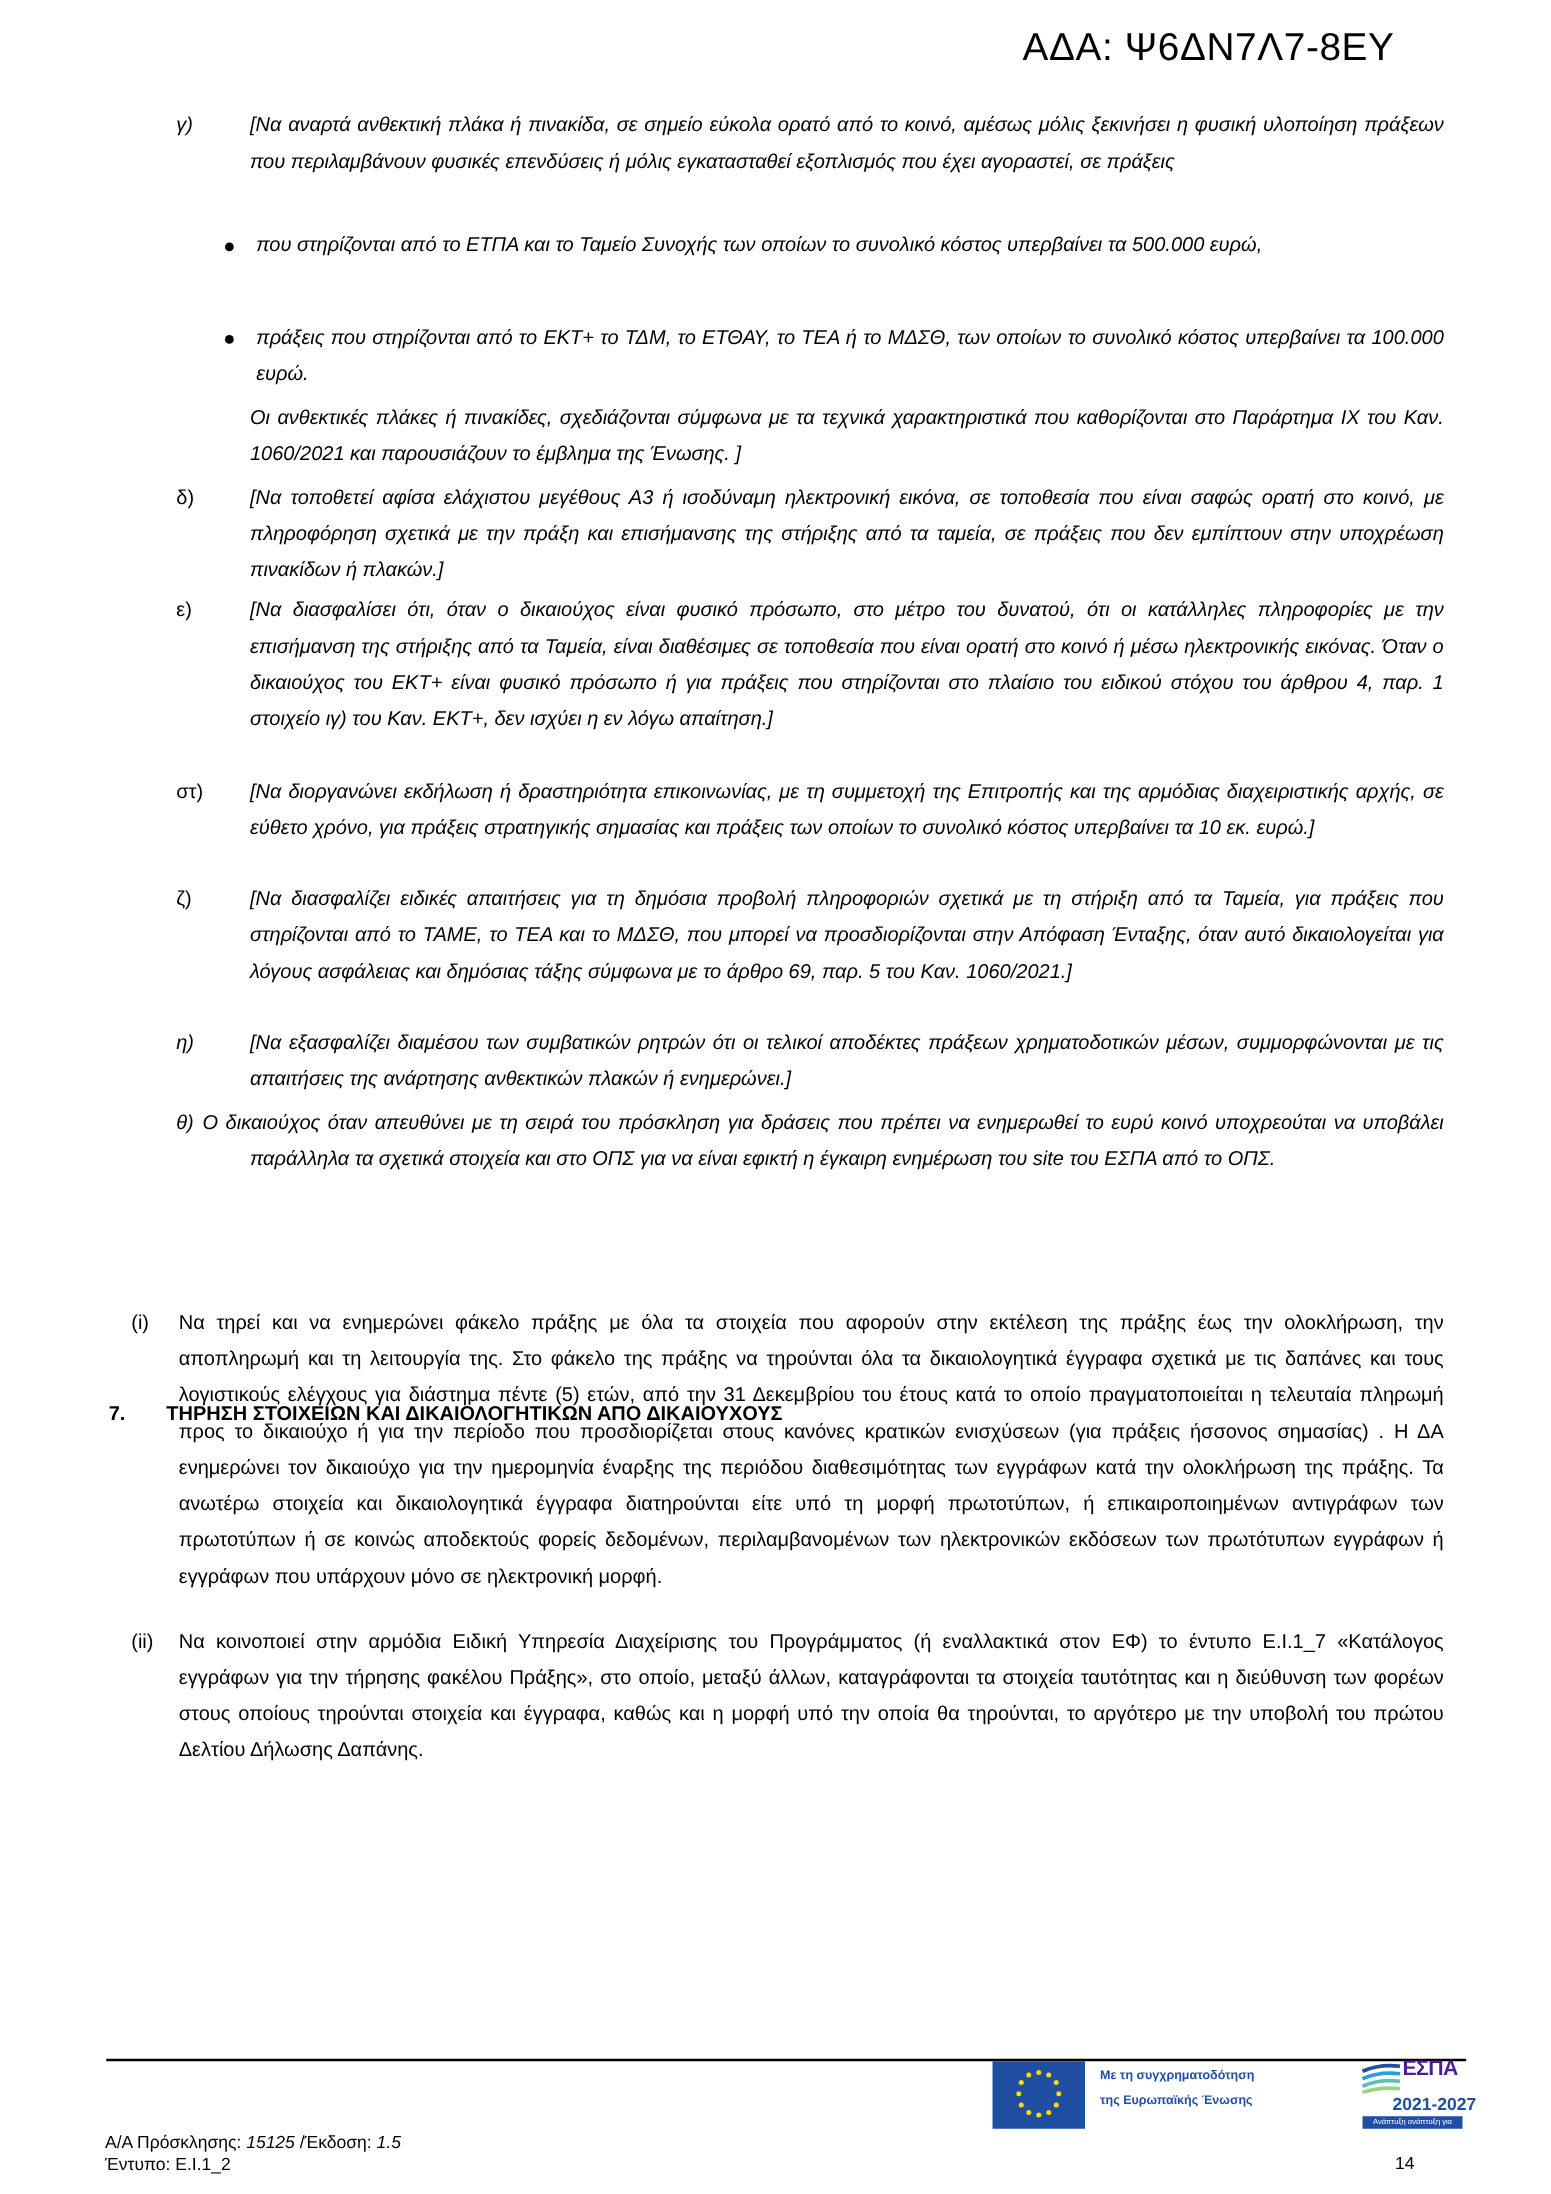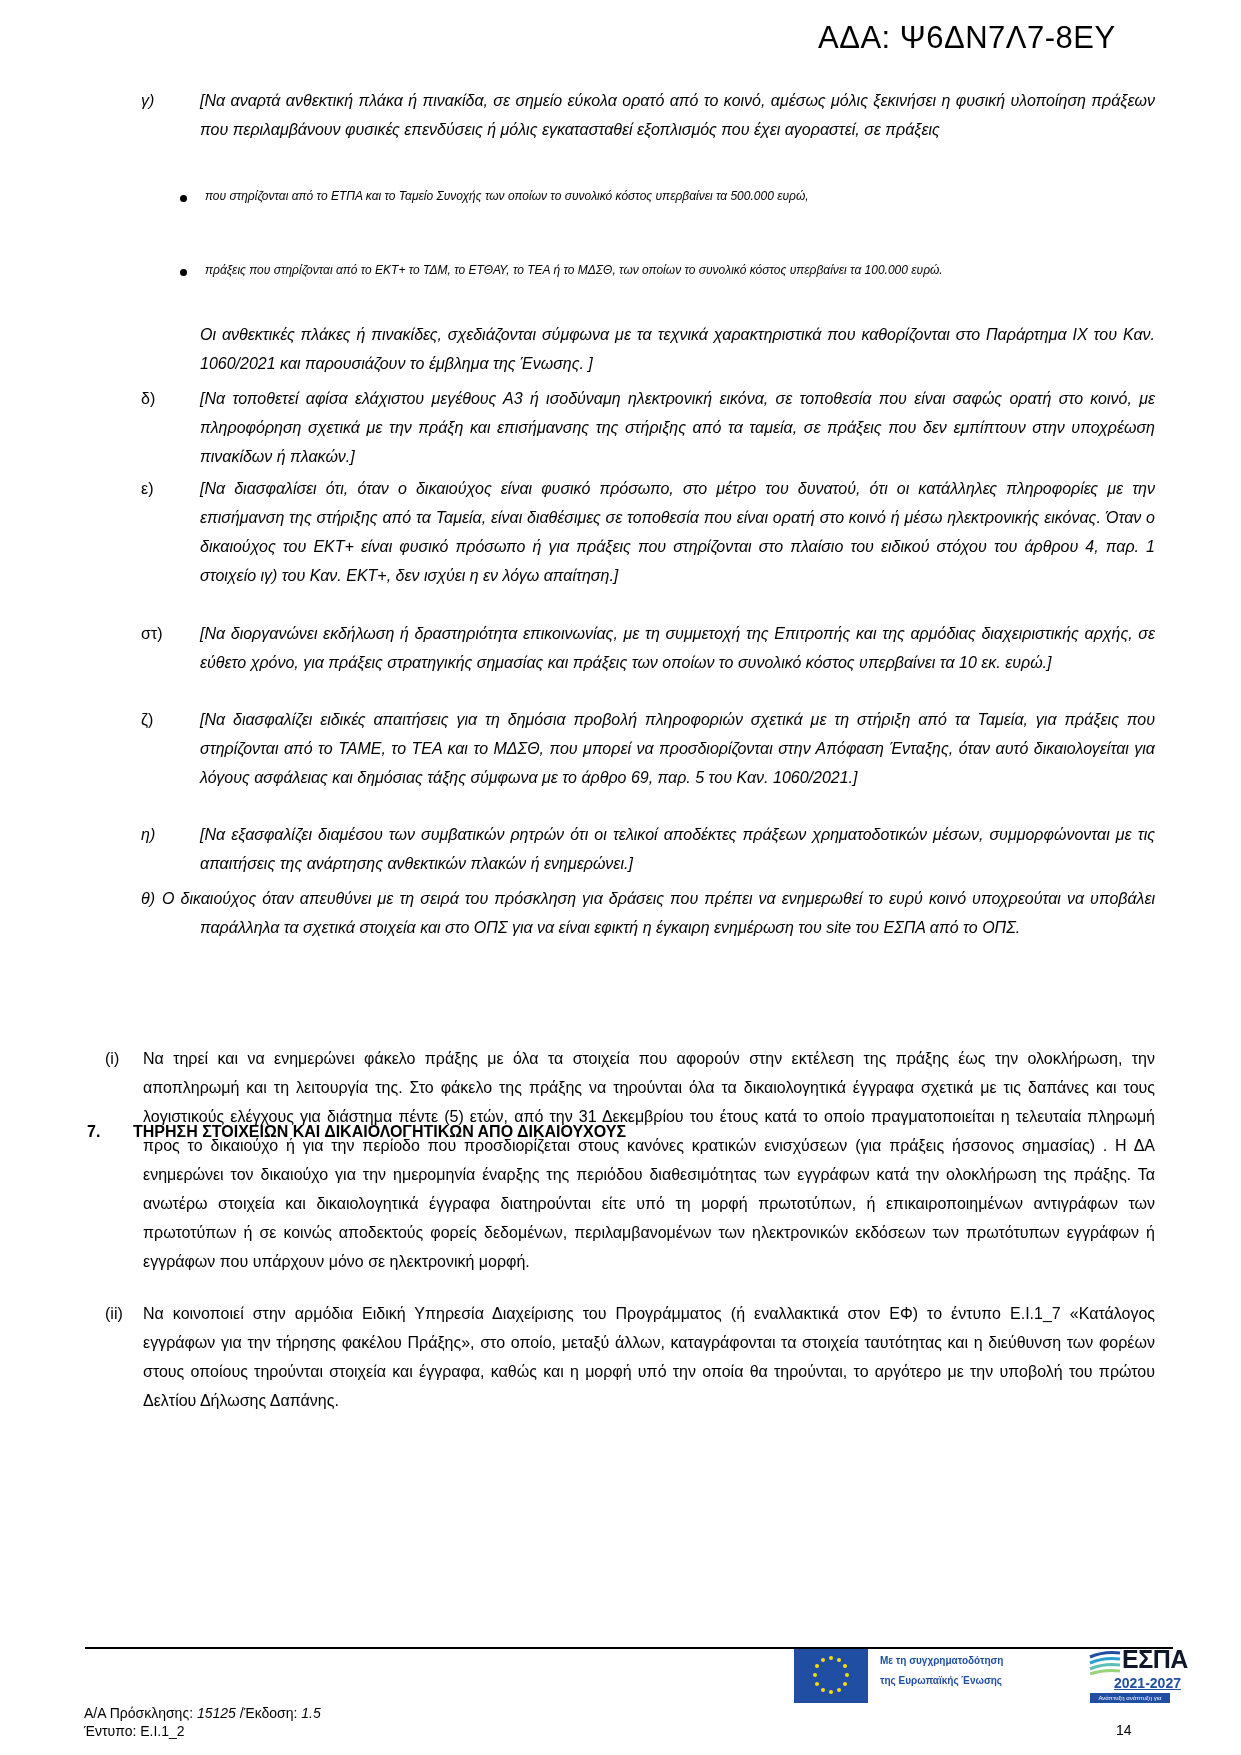--- a/index.html
+++ b/index.html
@@ -6,30 +6,30 @@
   body { width: 1241px; height: 1755px; position: relative; overflow: hidden;
          font-family: "Liberation Sans", sans-serif; color: #000; }
   .ada { position: absolute; left: 818px; top: 20px; font-size: 31px; letter-spacing: 0.5px; }
   .para { position: absolute; left: 200px; width: 955px; font-size: 16px; line-height: 29px;
           text-align: justify; font-style: italic; }
   .para.normal { font-style: normal; }
   .lbl { position: absolute; font-size: 16px; line-height: 29px; }
   .lbl.it { font-style: italic; }
   .bullet { position: absolute; left: 200px; width: 14px; font-size: 16px; line-height: 29px; }
   .bullet .dot { display: inline-block; width: 7px; height: 7px; border-radius: 50%; background: #000; margin-top: 11px; }
-  .btext { position: absolute; left: 228px; width: 927px; font-size: 12px; line-height: 29px;
+  .btext { position: absolute; left: 228px; width: 927px; font-size: 16px; line-height: 29px;
            text-align: justify; font-style: italic; }
   .heading { position: absolute; left: 87px; top: 1123px; font-size: 16px; font-weight: bold; }
   .heading .num { display: inline-block; width: 46px; }
   .footer-line { position: absolute; left: 85px; top: 1647px; width: 1088px; height: 2px; background: #000; }
   .eu-flag { position: absolute; left: 794px; top: 1649px; width: 74px; height: 54px; background: #1f4ea3; }
   .eu-text { position: absolute; left: 880px; top: 1651px; color: #1f4ea3; font-size: 10px; line-height: 20px; font-weight: bold; }
   .espa { position: absolute; left: 1088px; top: 1645px; width: 100px; height: 58px; }
-  .espa-title { position: absolute; left: 34px; top: 0; color: #0f172a; font-size: 25px; font-weight: bold; letter-spacing: -0.5px; }
-  .espa-years { position: absolute; left: 26px; top: 30px; color: #1f4ea3; font-size: 14px; font-weight: bold; text-decoration: underline; }
+  .espa-title { position: absolute; left: 34px; top: 0; color: #4c1d95; font-size: 17px; font-weight: bold; letter-spacing: -0.5px; }
+  .espa-years { position: absolute; left: 26px; top: 30px; color: #1f4ea3; font-size: 14px; font-weight: bold; }
   .espa-tag { position: absolute; left: 2px; top: 48px; width: 80px; height: 10px; background: #1f4ea3; color: #fff; font-size: 6px; line-height: 10px; text-align: center; }
   .foot-left { position: absolute; left: 84px; top: 1704px; font-size: 14px; line-height: 18px; }
   .foot-page { position: absolute; left: 1116px; top: 1722px; font-size: 14px; }
 </style>
 </head>
 <body>
 
 <div class="ada">ΑΔΑ: Ψ6ΔΝ7Λ7-8ΕΥ</div>
 
 <div class="lbl it" style="left:141px; top:86px;">γ)</div>

